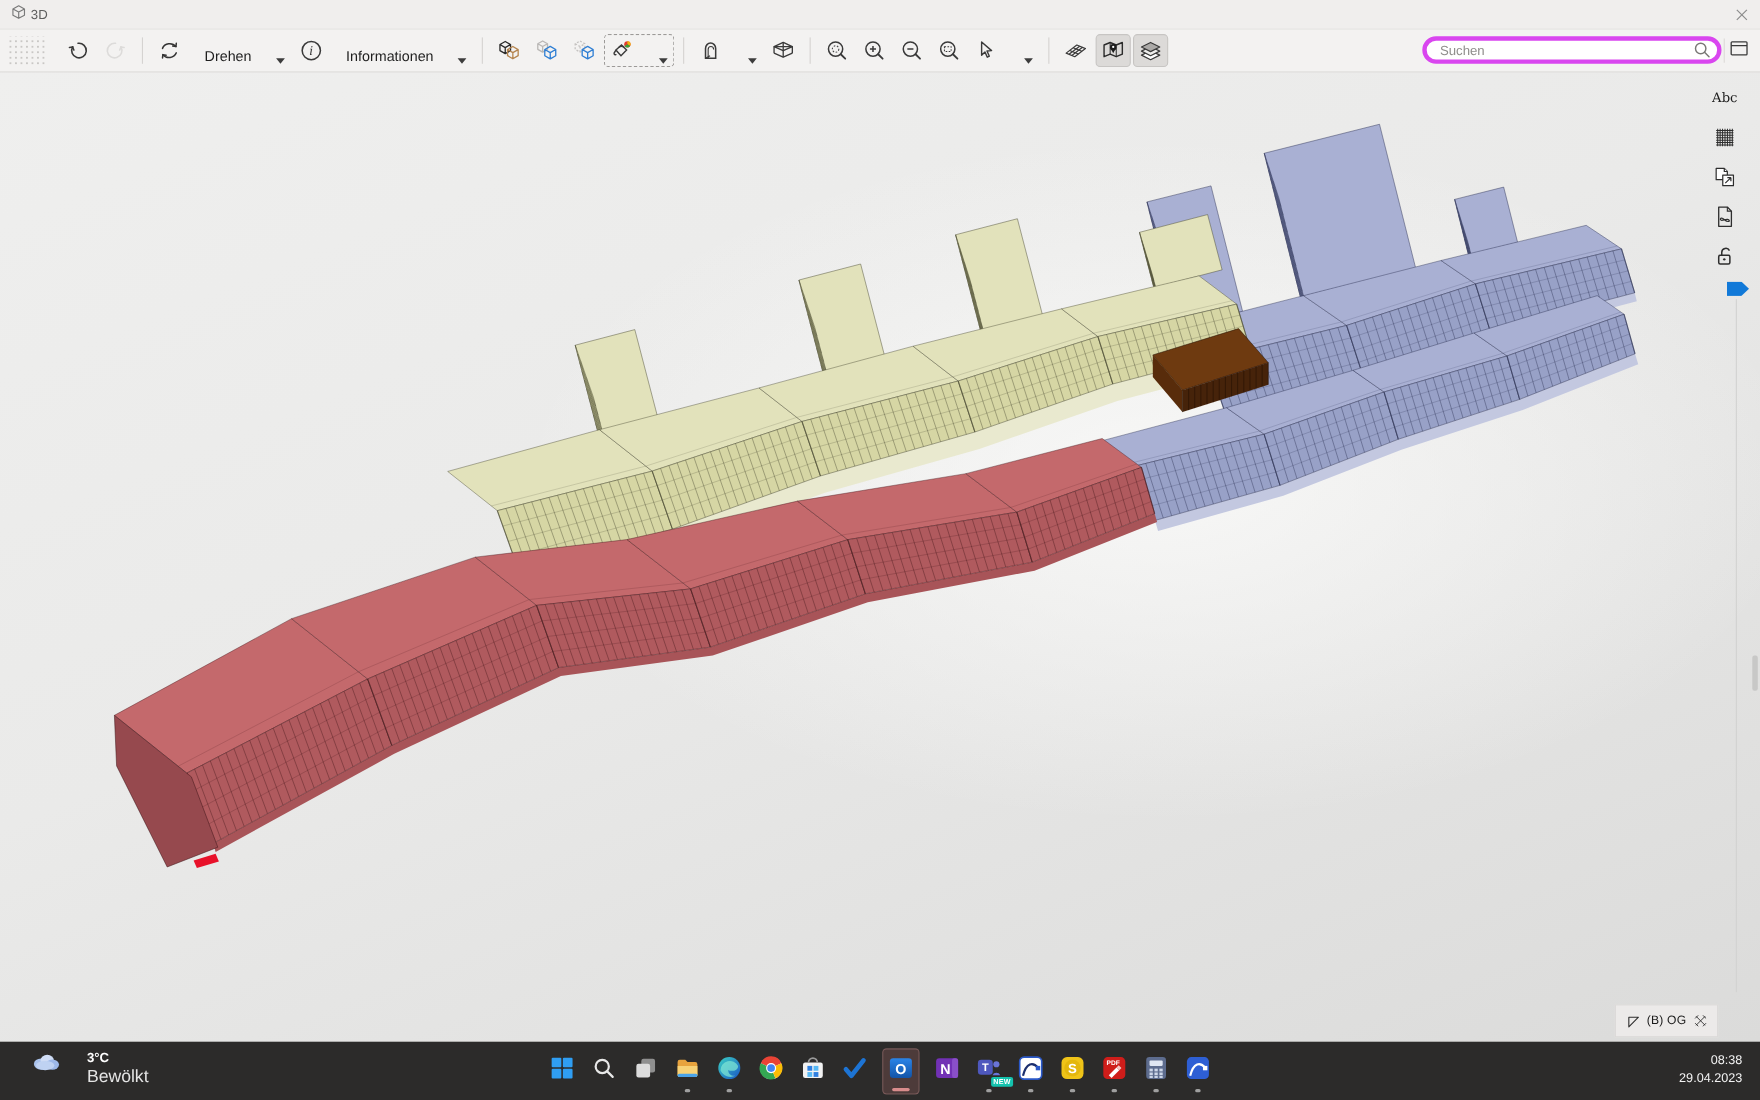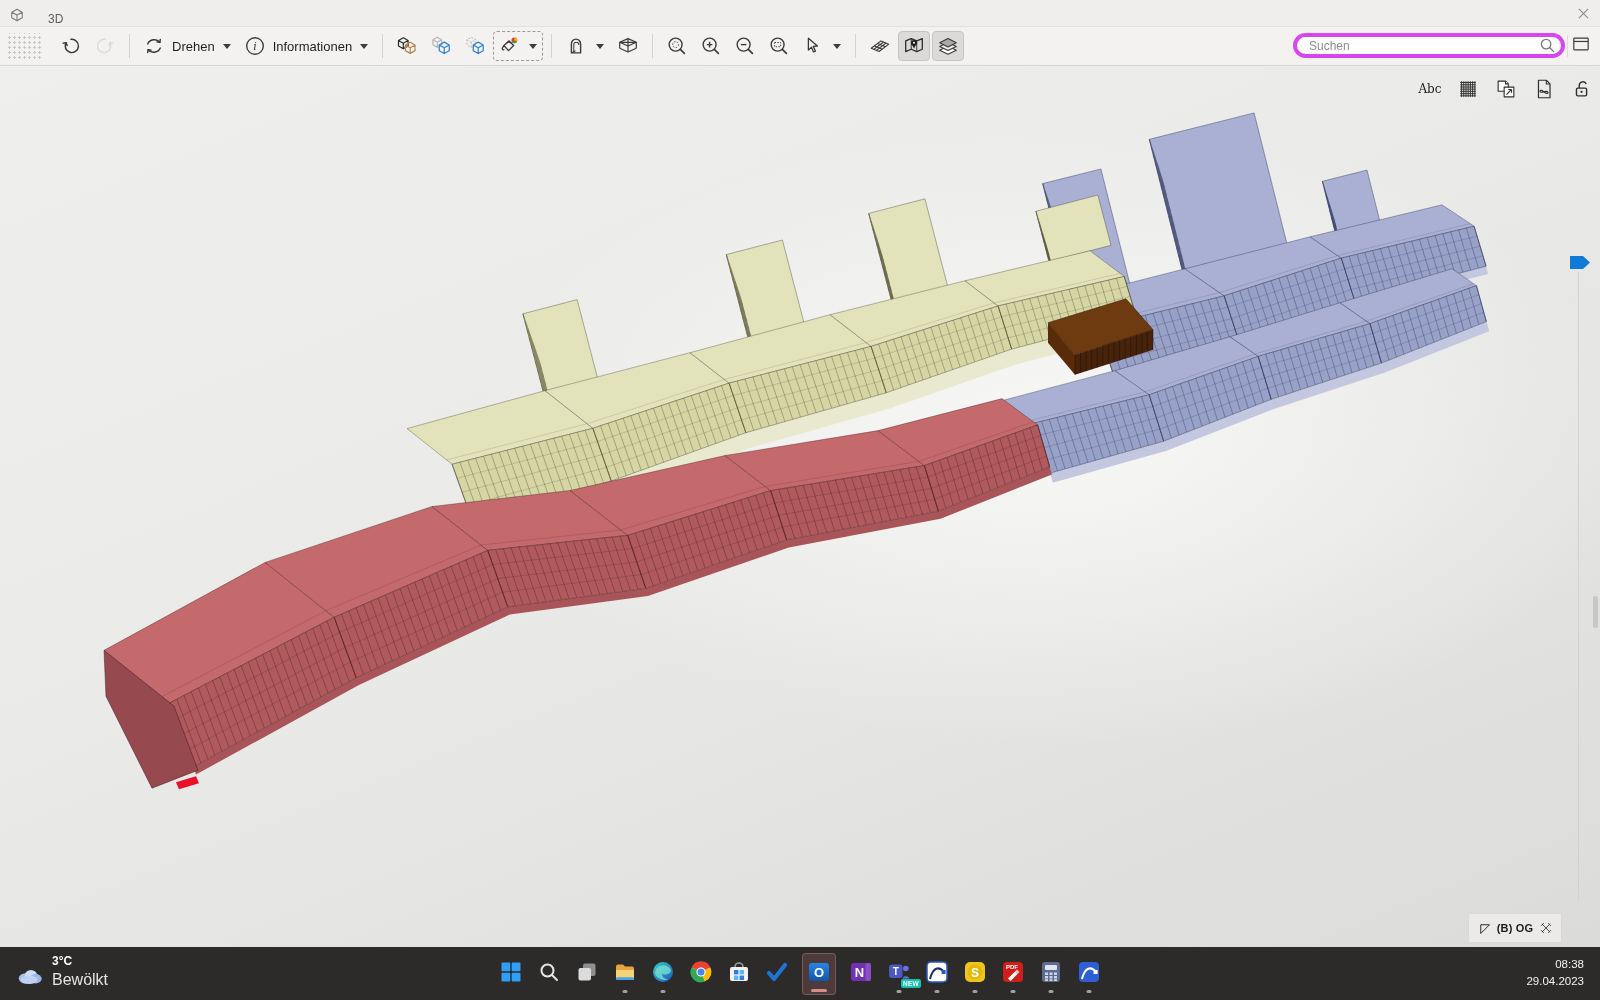--- a/index.html
+++ b/index.html
@@ -3,31 +3,31 @@
 <meta charset="utf-8">
 <style>
   html,body{margin:0;padding:0}
   body{width:1600px;height:1000px;overflow:hidden;font-family:"Liberation Sans",sans-serif;background:#000;
        --c-title:#f0eeed; --c-tool:#f3f2f1; --c-task:#2c2b2a;}
   .screen{position:relative;width:1600px;height:1000px;background:#e9e9e8}
 
   
   .titlebar{position:absolute;top:0;left:0;right:0;height:26px;background:var(--c-title);
             border-bottom:1px solid #e3e1e0;display:flex;align-items:center}
-  .tab{display:flex;align-items:flex-end;gap:24px;padding:0 10px;height:100%}
+  .tab{display:flex;align-items:center;gap:4px;padding:0 10px;height:100%}
   .tab-label{font-size:12px;color:#5e5e5e}
   .close-btn{position:absolute;right:9px;top:6px;width:15px;height:14px;display:flex;align-items:center;justify-content:center}
 
   
   .toolbar{position:absolute;top:27px;left:0;right:0;height:38px;background:var(--c-tool);
            border-bottom:1px solid #d8d6d4;display:flex;align-items:center}
   #tb-items{display:flex;align-items:center;height:100%;padding-left:6px}
   .tb-handle{width:36px;height:26px;margin-right:12px;border-radius:2px;
              background-image:radial-gradient(#c9c7c5 1px,transparent 1.3px);background-size:5px 5px;background-position:1px 2px}
-  .tbtn{display:flex;align-items:center;gap:6px;padding:2px 3px;margin:0 1px;border:1px solid transparent;border-radius:4px}
+  .tbtn{display:flex;align-items:flex-end;gap:20px;padding:2px 3px;margin:0 1px;border:1px solid transparent;border-radius:4px}
   .tb-dashed{border:1px dashed #9c9a98}
   .tb-active{background:#dcdad8;border-color:#c7c5c3}
   .tb-disabled{opacity:.38}
   .ticon{display:flex;align-items:center;justify-content:center;width:24px;height:24px}
   .tlabel{font-size:13px;color:#1f1f1f;white-space:nowrap}
   .caret{width:0;height:0;border-left:4px solid transparent;border-right:4px solid transparent;border-top:5px solid #3c3c3c;margin:0 2px}
   .tb-sep{width:1px;height:24px;background:#d5d3d1;margin:0 7px}
   .search-wrap{position:absolute;right:35px;top:6px;width:272px;height:25px}
   .search-input{width:100%;height:100%;border:4px solid #d946ef;border-radius:13px;padding:0 30px 0 12px;
                 font-size:12px;color:#333;background:#fff;outline:none;box-sizing:border-box;font-family:"Liberation Sans",sans-serif}
@@ -38,37 +38,37 @@
 
   
   .canvas{position:absolute;top:66px;left:0;right:0;bottom:53px;
     background:
       radial-gradient(900px 480px at 66% 42%, rgba(250,250,249,.85), rgba(250,250,249,0) 65%),
       linear-gradient(158deg,#efefee 0%,#eaeae9 45%,#dbdbda 100%);}
   #scene{position:absolute;inset:0;width:100%;height:100%;display:block}
 
   
   .side-rail{position:absolute;right:0;top:66px;bottom:53px;width:38px}
-  .rail-items{position:absolute;right:4px;top:12px;display:flex;gap:10px;align-items:center}
+  .rail-items{position:absolute;right:18px;top:12px;display:flex;flex-direction:column;gap:10px;align-items:center}
   .rail-btn{width:28px;height:26px;display:flex;align-items:center;justify-content:center}
   .slider-arrow{position:absolute;right:10px;top:190px;width:20px;height:13px;
                 clip-path:polygon(0 0,65% 0,100% 50%,65% 100%,0 100%)}
   .slider-track{position:absolute;right:21px;top:206px;bottom:45px;width:1px;background:#d2d2d1}
   .scroll-thumb{position:absolute;right:2px;top:530px;width:5px;height:32px;background:#c8c8c7;border-radius:2px}
 
   
   .floor-panel{position:absolute;right:38px;bottom:57px;width:94px;height:30px;background:#eceae9;
                border:1px solid #dbd9d8;display:flex;align-items:center;justify-content:space-between;
                padding:0 7px;box-sizing:border-box;z-index:5}
-  .floor-label{font-size:11px;font-weight:700;color:#1a1a1a;letter-spacing:.2px}
+  .floor-label{font-size:11px;font-weight:400;color:#1a1a1a;letter-spacing:.2px}
   .fp-icon{display:flex;align-items:center;justify-content:center;width:16px;height:16px}
 
   
   .taskbar{position:absolute;bottom:0;left:0;right:0;height:53px;background:var(--c-task);color:#fff}
-  .weather{position:absolute;left:16px;top:7px;display:flex;gap:8px;align-items:flex-end}
+  .weather{position:absolute;left:28px;top:7px;display:flex;gap:23px;align-items:flex-start}
   .weather-temp{font-size:12px;font-weight:700;line-height:1.3}
   .weather-cond{font-size:16px;color:#e4e4e4;line-height:1.3}
   .apps{position:absolute;left:50%;top:0;height:100%;transform:translateX(-50%);display:flex;align-items:center;gap:12px}
   .app{position:relative;width:26px;height:42px;display:flex;align-items:center;justify-content:center}
   .app.active{width:34px;background:rgba(155,95,95,.30);border:1px solid rgba(205,150,150,.35);border-radius:4px;box-sizing:border-box}
   .dot{position:absolute;bottom:2px;left:50%;transform:translateX(-50%);width:5px;height:3px;border-radius:2px;background:#9f9f9f}
   .app.active .dot{width:16px;background:#d98c8c}
   .badge{position:absolute;right:-9px;bottom:7px;background:#14c3ae;color:#fff;font-size:6.5px;font-weight:700;
          padding:1px 2px;border-radius:2px;letter-spacing:.3px}
   .clock{position:absolute;right:16px;top:9px;text-align:right;font-size:11.5px;line-height:1.5;color:#f2f2f2}

